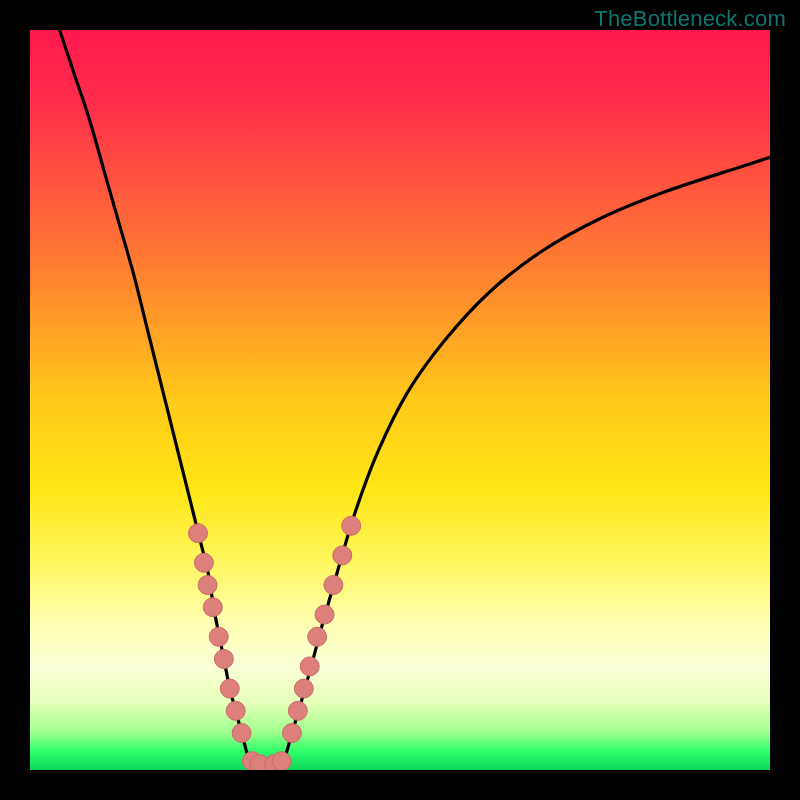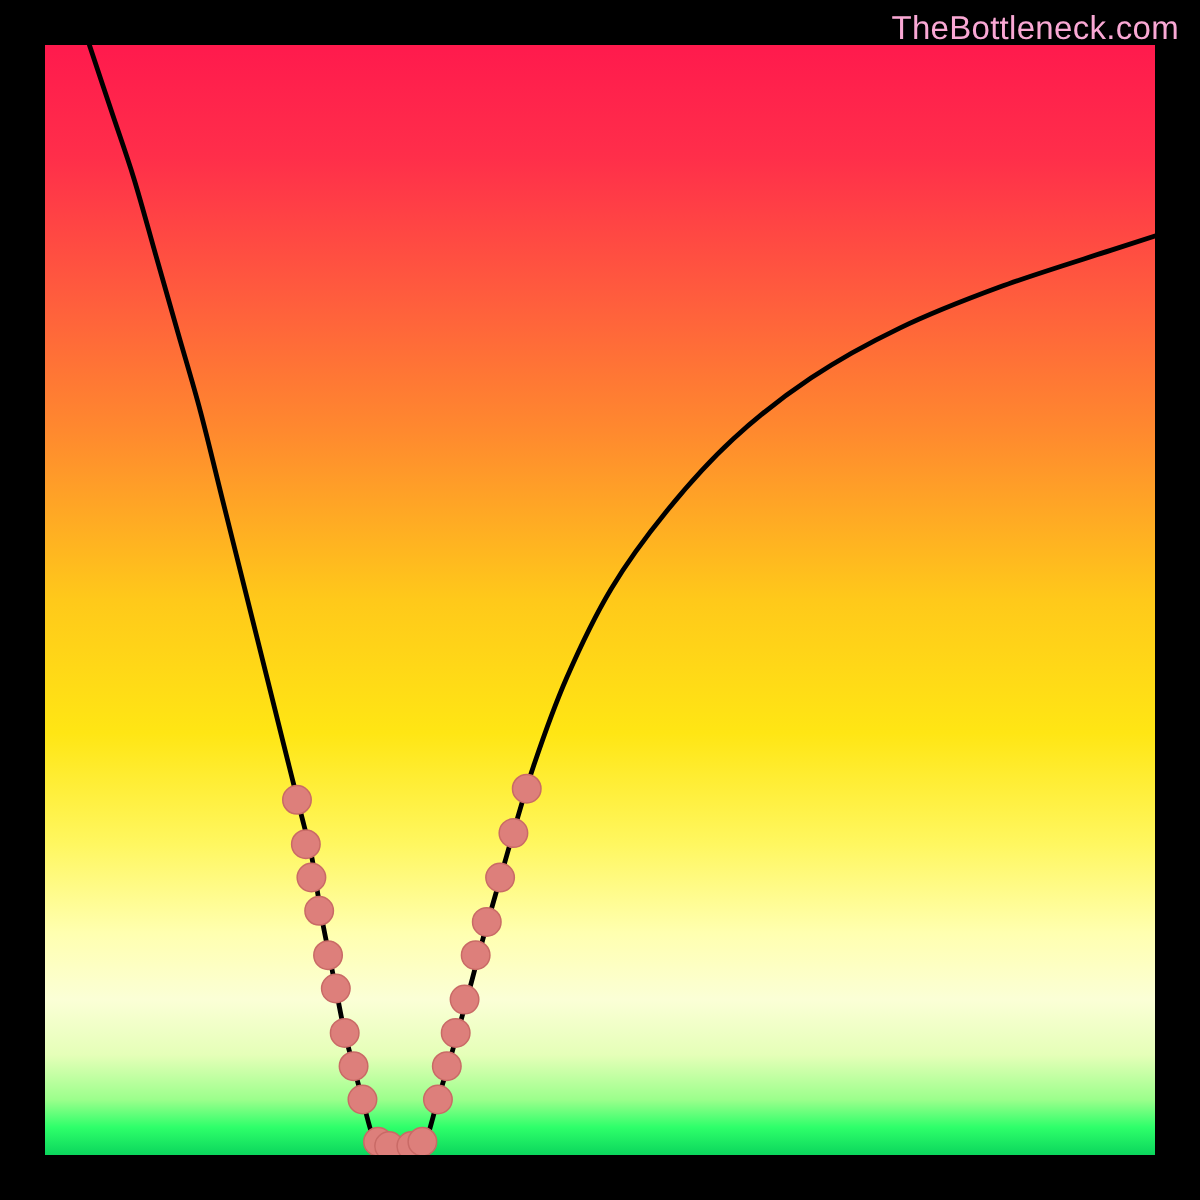--- a/index.html
+++ b/index.html
@@ -25,21 +25,21 @@
     top: 0;
     width: 100%;
     height: 100%;
   }
   .watermark {
     position: absolute;
     top: 6px;
     right: 14px;
     font-size: 22px;
     font-weight: 500;
-    color: #f9a8d4;
+    color: #0f766e;
     letter-spacing: 0.2px;
   }
   svg.curve {
     position: absolute;
     left: 0;
     top: 0;
   }
 </style>
 </head>
 <body>

